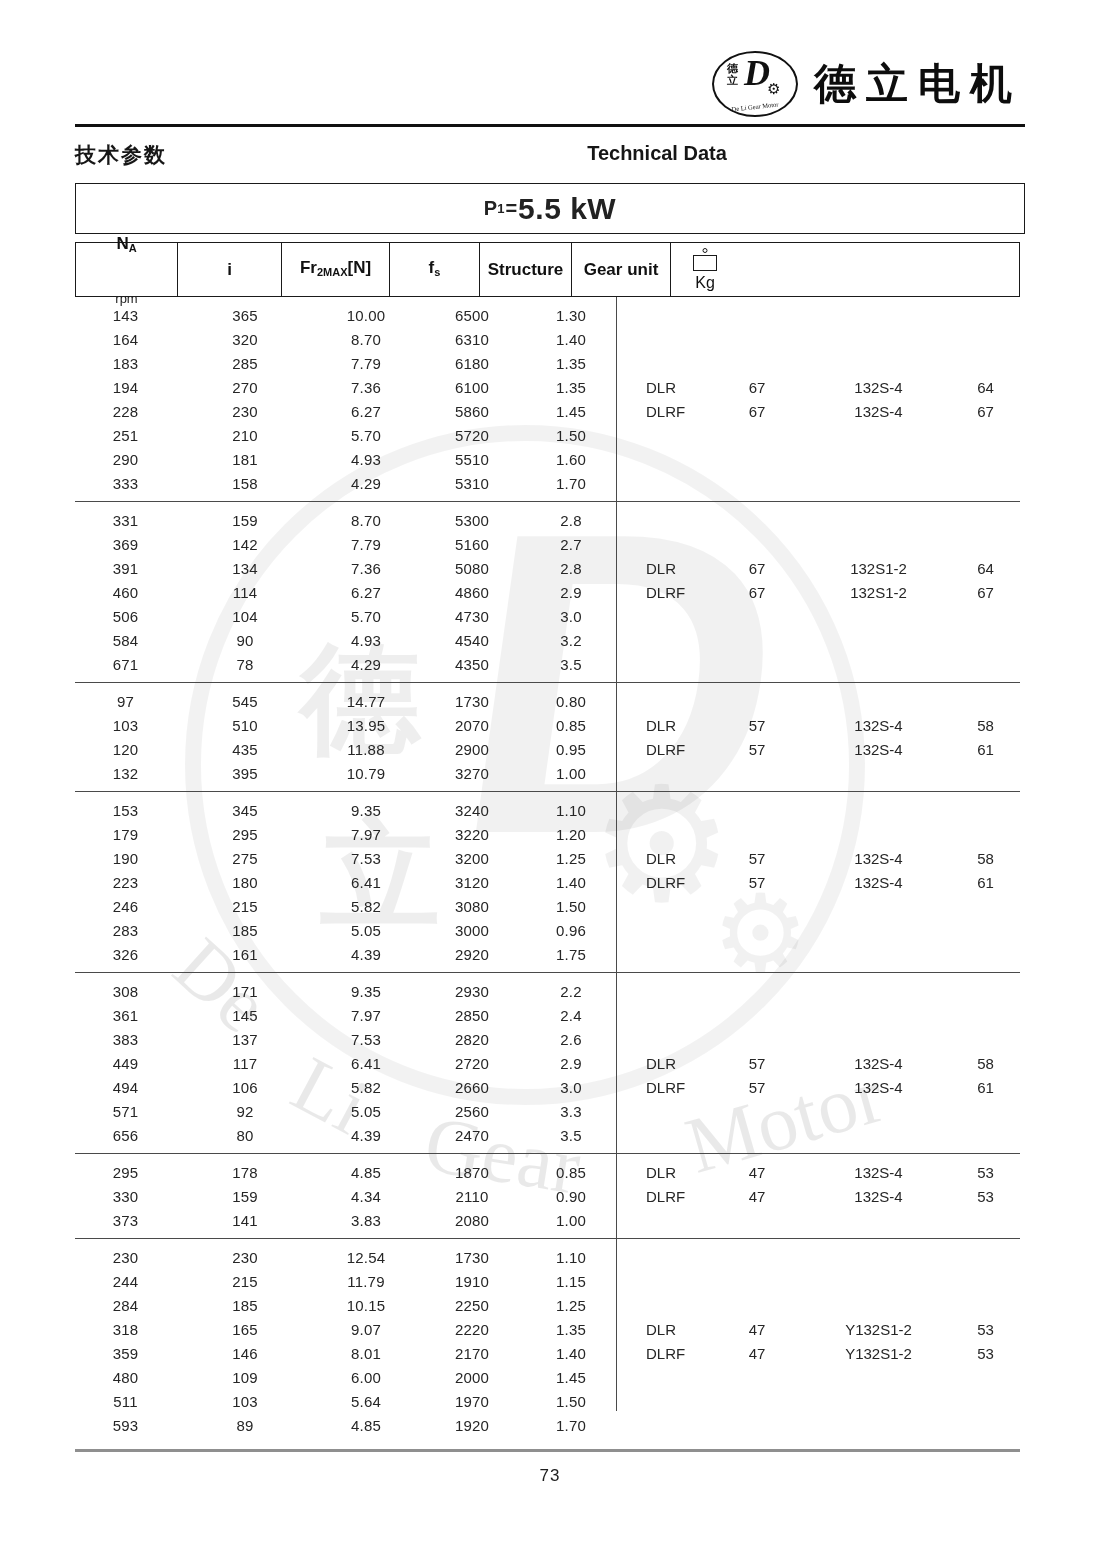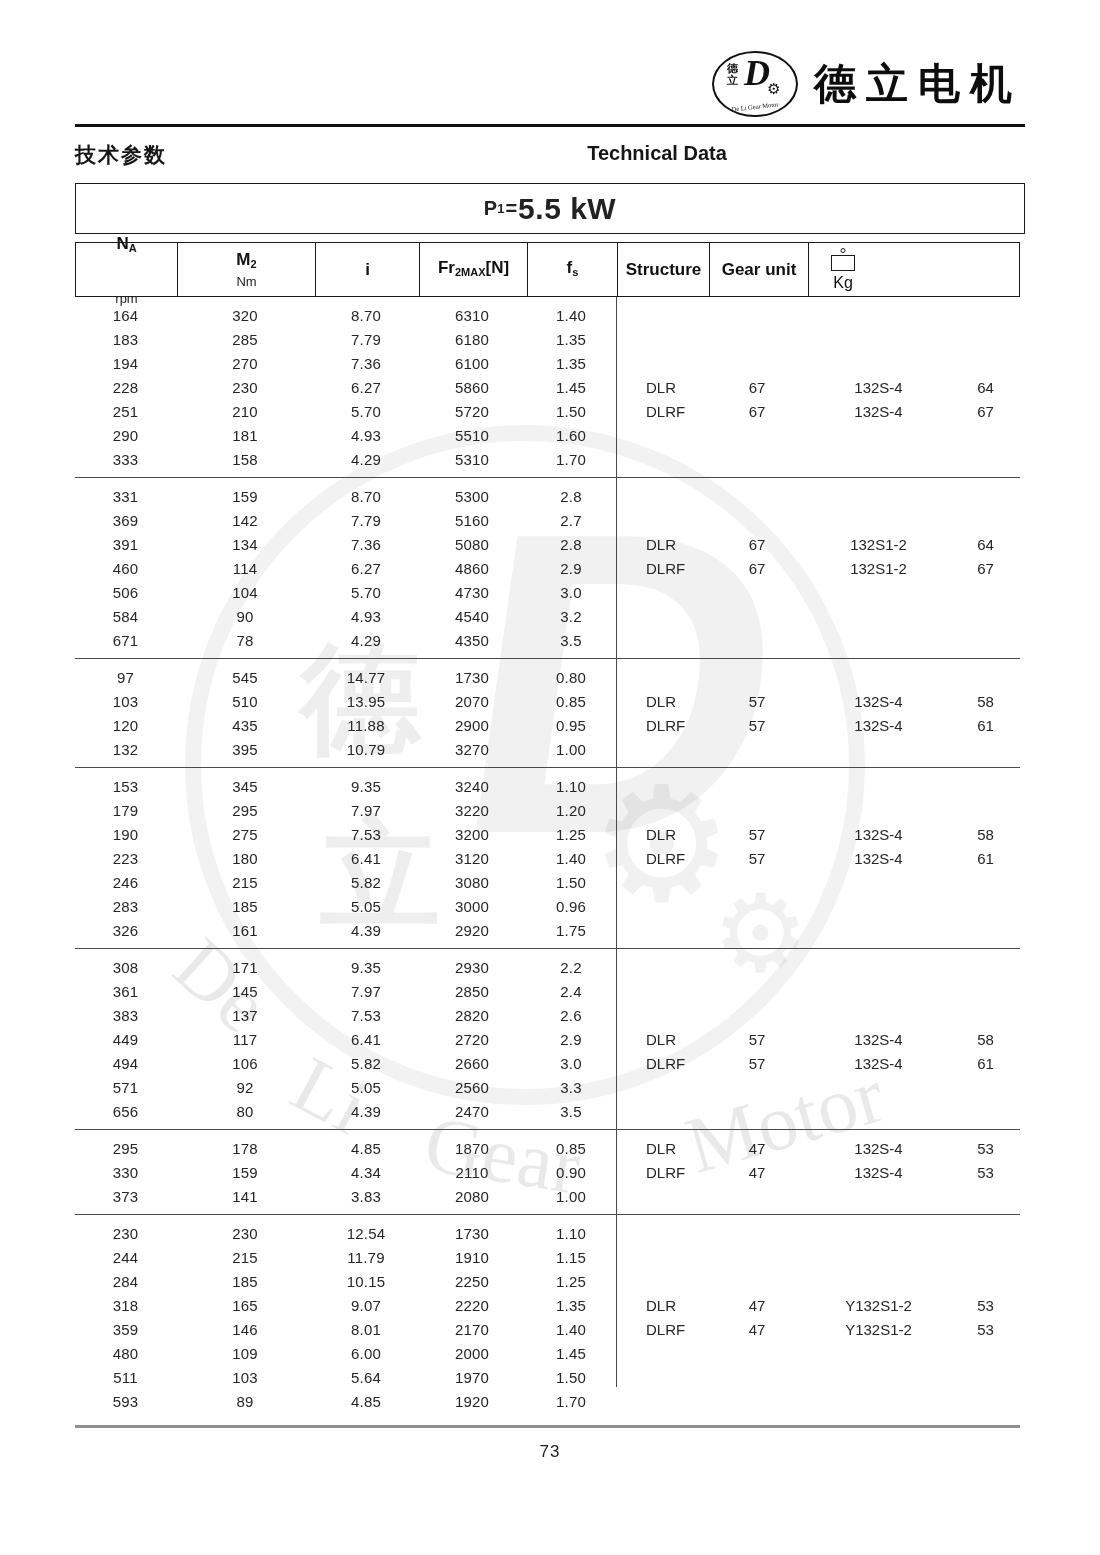--- a/index.html
+++ b/index.html
@@ -126,24 +126,20 @@
         <span class="p-sub">1</span>
         <span class="p-eq">=</span>
         <span class="p-value">5.5 kW</span>
     </div>
 
     <div class="thead" id="thead">
         <div class="th" style="width: 101px;">
           <div class="th-base">N<sub>A</sub></div>
           <div class="th-unit">rpm</div>
         </div>
-        <div class="th" style="width: 138px;">
-          <div class="th-base">M<sub>2</sub></div>
-          <div class="th-unit">Nm</div>
-        </div>
         <div class="th" style="width: 104px;">
           <div class="th-base">i</div>
         </div>
         <div class="th" style="width: 108px;">
           <div class="th-base">Fr<sub>2MAX</sub>[N]</div>
         </div>
         <div class="th" style="width: 90px;">
           <div class="th-base">f<sub>s</sub></div>
         </div>
         <div class="th" style="width: 92px;">
@@ -155,20 +151,27 @@
         <div class="th" style="width: 69px;">
           <span class="kg-icon">
             <span class="kg-knob"></span>
           </span>
           <div class="th-base kg-label">Kg</div>
         </div>
       </div>
     <div class="tbody" id="tbody">
         <div class="block">
           <div class="num-row">
+            <span class="num-cell" style="width: 101px;">143</span>
+            <span class="num-cell" style="width: 138px;">365</span>
+            <span class="num-cell" style="width: 104px;">10.00</span>
+            <span class="num-cell" style="width: 108px;">6500</span>
+            <span class="num-cell" style="width: 90px;">1.30</span>
+          </div>
+          <div class="num-row">
             <span class="num-cell" style="width: 101px;">164</span>
             <span class="num-cell" style="width: 138px;">320</span>
             <span class="num-cell" style="width: 104px;">8.70</span>
             <span class="num-cell" style="width: 108px;">6310</span>
             <span class="num-cell" style="width: 90px;">1.40</span>
           </div>
           <div class="num-row">
             <span class="num-cell" style="width: 101px;">183</span>
             <span class="num-cell" style="width: 138px;">285</span>
             <span class="num-cell" style="width: 104px;">7.79</span>

